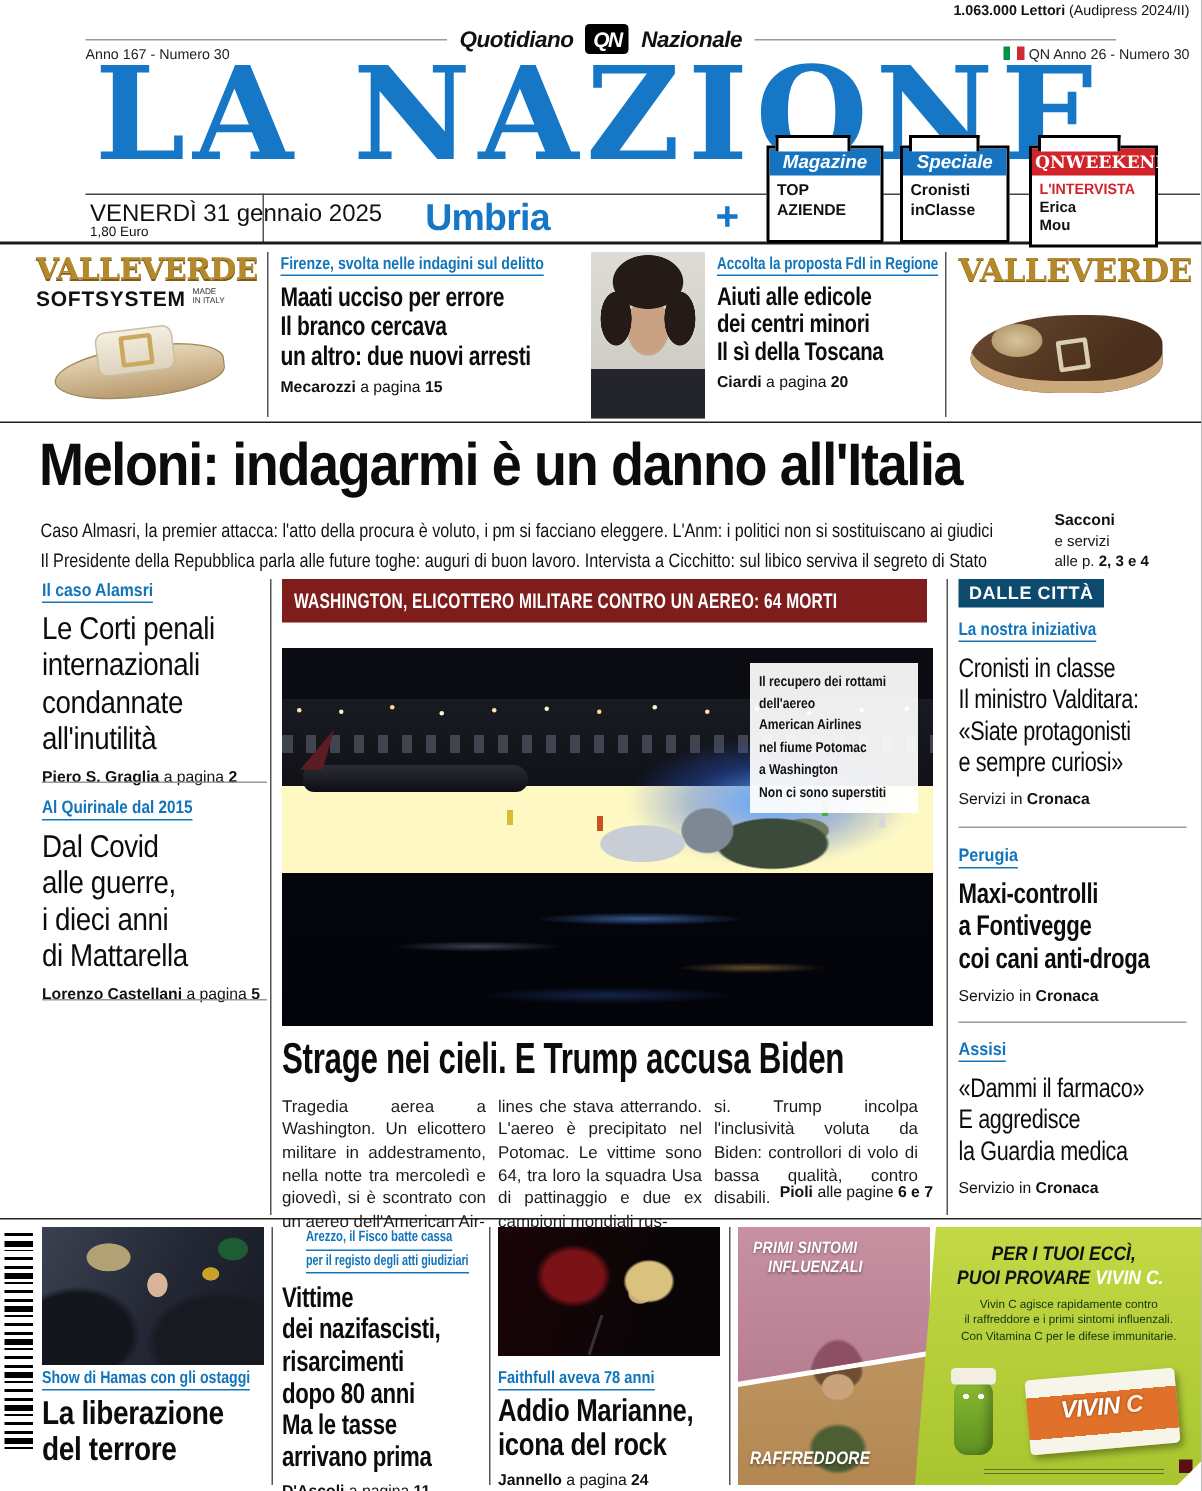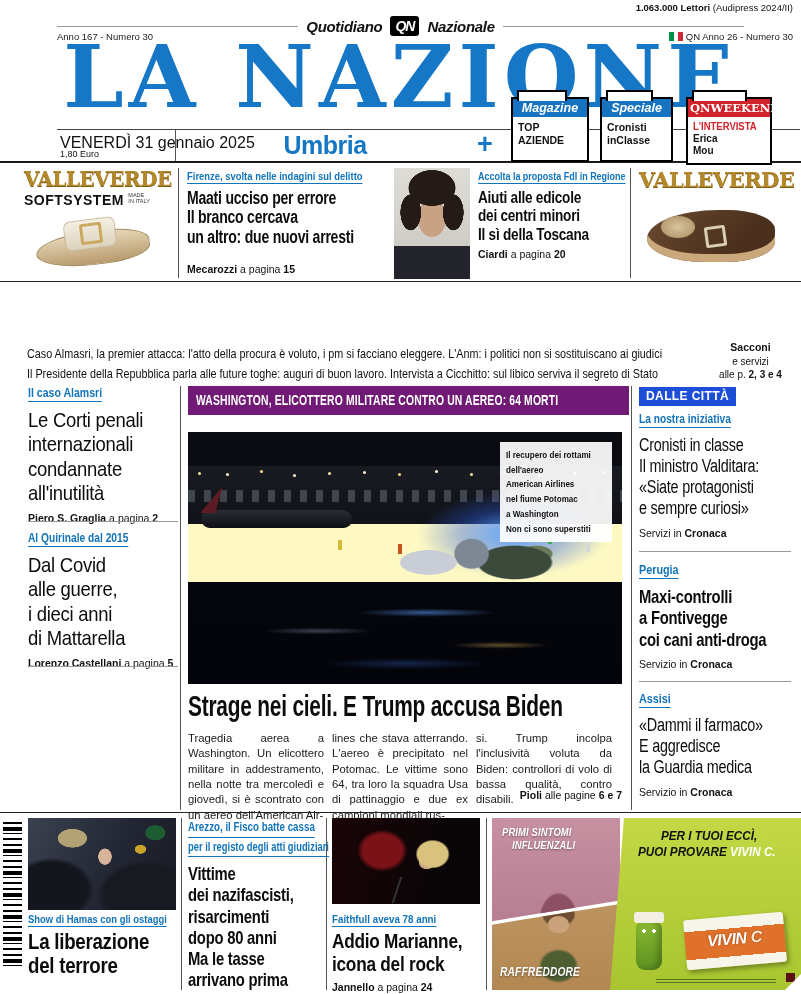--- a/index.html
+++ b/index.html
@@ -50,30 +50,30 @@
   .datetxt{font-size:16px;font-weight:normal;}
   .price{font-size:9px;}
   .edition{font-size:25px;font-weight:bold;color:#1577c5;letter-spacing:-.5px;}
   .plus{font-size:27px;font-weight:bold;color:#1577c5;}
   
   .vv-word{font-family:"DejaVu Serif",serif;font-weight:bold;font-size:20px;letter-spacing:-.5px;
            color:#b5892b;text-shadow:0 1px 0 #7c5d17;}
   .vv-sys{font-weight:bold;font-size:14px;letter-spacing:.5px;color:#111;}
   .vv-made{display:inline-block;font-size:5.5px;line-height:1.15;vertical-align:2px;color:#333;}
   
-  .banner{background:#701a75;color:#fff;padding:5px 15px 6px 8px;text-align:right;}
+  .banner{background:#7f1d1d;color:#fff;padding:5px 4px 6px 8px;text-align:right;}
   .banner .bl{font-weight:bold;font-size:14px;letter-spacing:.2px;line-height:1.3;}
   
   .ph-frame{overflow:hidden;position:absolute;}
   .capbox{position:absolute;background:rgba(255,255,255,.93);padding:6px 6px;width:100px;
           font-size:9.5px;font-weight:bold;line-height:1.55;color:#111;}
   
   .bodytxt{font-size:11.3px;line-height:1.36;text-align:justify;color:#1a1a1a;}
   
-  .citylabel{display:inline-block;background:#1d4ed8;color:#fff;font-weight:bold;font-size:12px;
+  .citylabel{display:inline-block;background:#0c4a6e;color:#fff;font-weight:bold;font-size:12px;
              padding:2px 7px 3px 7px;letter-spacing:.4px;}
   
   .barcode{background:repeating-linear-gradient(180deg,#000 0 2px,#fff 2px 5px,#000 5px 9px,
            #fff 9px 11px,#000 11px 12px,#fff 12px 16px,#000 16px 18px,#fff 18px 22px);}
   
   .ad-green{background:linear-gradient(180deg,#c3d844,#a8c52f);}
   .ad-label{color:#fff;font-weight:bold;font-style:italic;font-size:11px;letter-spacing:.2px;
             text-shadow:0 1px 2px rgba(0,0,0,.4);line-height:1.15;}
   .ad-head{font-weight:bold;font-style:italic;font-size:13px;color:#111;line-height:1.25;}
   .ad-head .wh{color:#fff;}
@@ -157,21 +157,21 @@
       <div class="abs" style="left:56px;top:14px;width:16px;height:15px;border:3px solid #caa95e;border-radius:2px;transform:rotate(-7deg);"></div>
     </div>
   </div>
   <div class="vrule" style="top:168px;left:178px;height:110px;"></div>
 
   <div class="abs" style="top:170px;left:187px;width:205px;">
     <div class="k" style="font-size:11.5px;"><span class="u sq sx82">Firenze, svolta nelle indagini sul delitto</span></div>
     <div class="hl sq sx78" style="font-size:18px;margin-top:5px;">
       <div>Maati ucciso per errore</div><div>Il branco cercava</div><div>un altro: due nuovi arresti</div>
     </div>
-    <div class="by" style="margin-top:16px;"><b>Mecarozzi</b><span> a pagina </span><b>15</b></div>
+    <div class="by" style="margin-top:4px;"><b>Mecarozzi</b><span> a pagina </span><b>15</b></div>
   </div>
 
   <div class="ph-frame" style="top:168px;left:394px;width:76px;height:111px;background:
       radial-gradient(ellipse 34px 26px at 50% 18%, #241b16 68%, transparent 70%),
       radial-gradient(ellipse 15px 26px at 22% 40%, #241b16 68%, transparent 70%),
       radial-gradient(ellipse 15px 26px at 78% 40%, #241b16 68%, transparent 70%),
       radial-gradient(ellipse 21px 28px at 50% 45%, #c9a183 66%, transparent 70%),
       linear-gradient(to top, #23242c 0 30%, transparent 30%),
       linear-gradient(#dedcd6,#c9c6c0);"></div>
 
@@ -187,25 +187,28 @@
   <div class="abs" style="top:167px;left:639px;width:156px;height:112px;">
     <div class="vv-word" style="font-size:21px;">VALLEVERDE</div>
     <div style="position:relative;height:80px;">
       <div class="abs" style="left:8px;top:18px;width:128px;height:52px;border-radius:60% 40% 42% 48%;background:linear-gradient(135deg,#6b4a30,#4a2f1c 70%);box-shadow:inset 0 -8px 0 #caa87c;"></div>
       <div class="abs" style="left:22px;top:24px;width:34px;height:22px;border-radius:50%;background:radial-gradient(#d8c49c,#a98c60);"></div>
       <div class="abs" style="left:66px;top:34px;width:15px;height:15px;border:3px solid #d9cfae;border-radius:2px;transform:rotate(-8deg);"></div>
     </div>
   </div>
   <div class="hrule" style="top:281px;left:0;right:0;background:#222;"></div>
 
+  <div class="abs" style="top:289px;left:26px;width:770px;">
+    <span class="hl sq sx90" style="font-size:40px;letter-spacing:-1px;">Meloni: indagarmi è un danno all'Italia</span>
+  </div>
   <div class="abs" style="top:344px;left:27px;">
     <div style="font-size:13px;line-height:1.55;"><span class="sq sx83">Caso Almasri, la premier attacca: l'atto della procura è voluto, i pm si facciano eleggere. L'Anm: i politici non si sostituiscano ai giudici</span></div>
     <div style="font-size:13px;line-height:1.55;"><span class="sq sx83">Il Presidente della Repubblica parla alle future toghe: auguri di buon lavoro. Intervista a Cicchitto: sul libico serviva il segreto di Stato</span></div>
   </div>
-  <div class="abs" style="top:341px;left:703px;width:95px;text-align:center;font-size:10px;line-height:1.3;">
+  <div class="abs" style="top:341px;left:703px;width:95px;text-align:left;font-size:10px;line-height:1.3;">
     <div><b style="font-size:10.5px;">Sacconi</b></div>
     <div>e servizi</div>
     <div><span>alle p. </span><b>2, 3 e 4</b></div>
   </div>
 
   <div class="vrule" style="top:386px;left:180px;height:424px;"></div>
   <div class="vrule" style="top:386px;left:631px;height:424px;"></div>
 
   <div class="abs" style="top:386px;left:28px;width:150px;">
     <div class="k" style="font-size:12px;"><span class="u sq sx88">Il caso Alamsri</span></div>
@@ -305,21 +308,21 @@
   <div class="abs k" style="top:913px;left:28px;font-size:11.5px;"><span class="u sq sx82">Show di Hamas con gli ostaggi</span></div>
   <div class="abs hl sq sx85" style="top:930px;left:28px;font-size:22px;">
     <div>La liberazione</div>
       <div>del terrore</div>
   </div>
   <div class="abs by" style="top:1021px;left:28px;"><b>Baquis</b><span> a pagina </span><b>9</b></div>
 
   <div class="vrule" style="top:818px;left:181px;height:172px;"></div>
 
   <div class="abs" style="top:818px;left:188px;width:135px;">
-    <div class="k" style="font-size:13px;line-height:1.35;">
+    <div class="k" style="font-size:10px;line-height:1.35;margin-left:16px;">
       <div><span class="u sq sx75">Arezzo, il Fisco batte cassa</span></div>
       <div><span class="u sq sx72">per il registo degli atti giudiziari</span></div>
     </div>
     <div class="hl sq sx78" style="font-size:19px;margin-top:6px;line-height:1.12;">
       <div>Vittime</div><div>dei nazifascisti,</div><div>risarcimenti</div>
       <div>dopo 80 anni</div><div>Ma le tasse</div><div>arrivano prima</div>
     </div>
     <div class="by" style="margin-top:5px;"><b>D'Ascoli</b><span> a pagina </span><b>11</b></div>
   </div>
 
@@ -354,20 +357,25 @@
           radial-gradient(ellipse 30px 26px at 52% 86%, #4e5e33 55%, transparent 66%),
           linear-gradient(#c79f6d,#b28752);"></div>
       <div class="abs ad-label" style="top:8px;left:10px;"><span class="sq sx85">PRIMI SINTOMI</span><br><span class="sq sx85" style="margin-left:10px;">INFLUENZALI</span></div>
       <div class="abs ad-label" style="bottom:10px;left:8px;font-size:12px;"><span class="sq sx85">RAFFREDDORE</span></div>
     </div>
     <div class="abs ad-green" style="left:118px;top:0;right:0;bottom:0;clip-path:polygon(14px 0,100% 0,100% 100%,0 100%);">
       <div class="ad-head" style="margin:10px 6px 0 24px;text-align:center;">
         <div><span class="sq sx90">PER I TUOI ECCÌ,</span></div>
         <div><span class="sq sx90"><span>PUOI PROVARE </span><span class="wh">VIVIN C.</span></span></div>
       </div>
+      <div class="ad-body" style="margin:4px 8px 0 22px;">
+        <div>Vivin C agisce rapidamente contro</div>
+          <div>il raffreddore e i primi sintomi influenzali.</div>
+          <div>Con Vitamina C per le difese immunitarie.</div>
+      </div>
       <div class="mascot" style="left:26px;bottom:20px;">
           <div class="eyes"></div>
         </div>
       <div class="vbox" style="right:16px;bottom:24px;"><span class="vb1">VIVIN</span> <span class="vb2">C</span></div>
       <div class="abs" style="left:50%;bottom:6px;width:120px;height:5px;margin-left:-50px;background:repeating-linear-gradient(180deg,rgba(20,51,19,.55) 0 1px,transparent 1px 3px);"></div>
       <div class="abs" style="right:6px;bottom:8px;width:9px;height:9px;background:#5a0f14;"></div>
       <div class="curl"></div>
     </div>
   </div>
 

